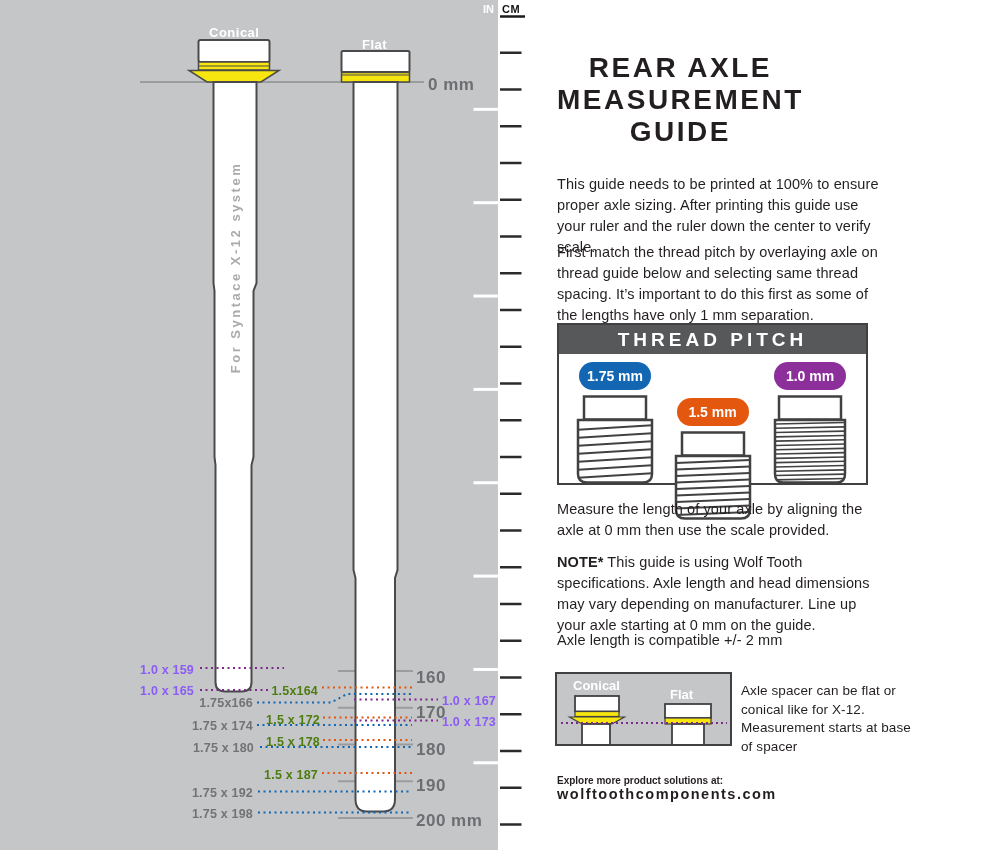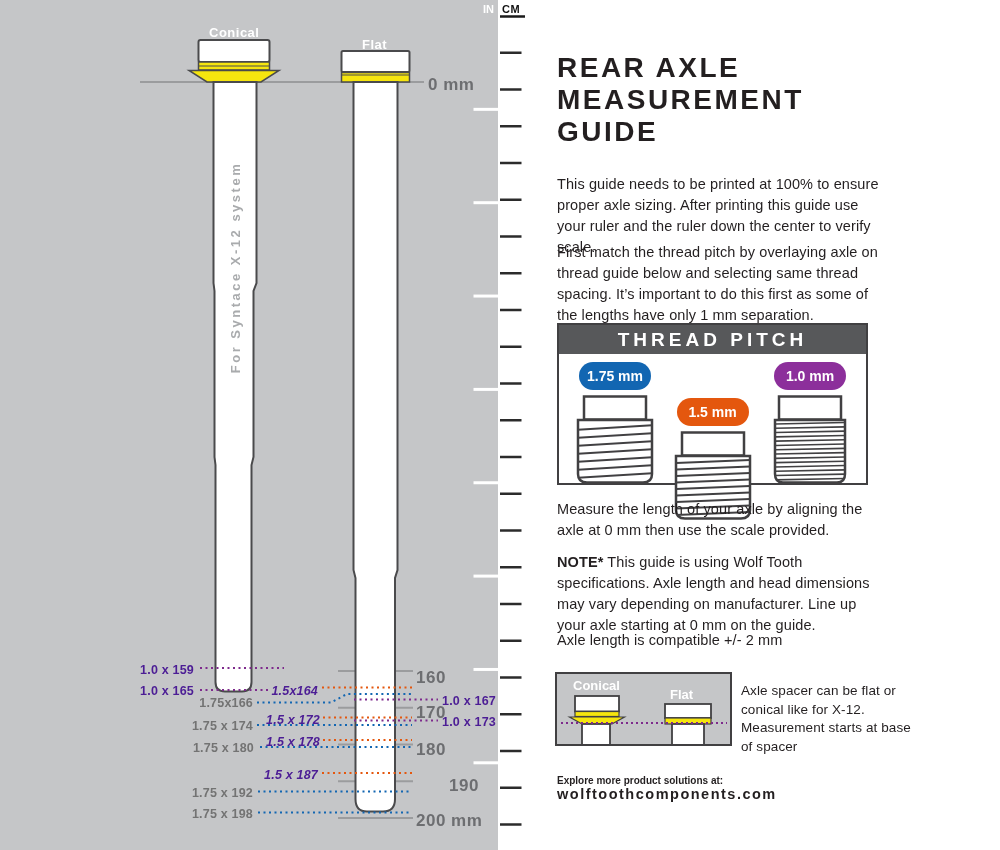--- a/index.html
+++ b/index.html
@@ -5,28 +5,28 @@
   html,body{margin:0;padding:0;}
   body{font-family:"Liberation Sans",sans-serif;color:#231f20;}
   .page{position:relative;width:1000px;height:850px;background:#ffffff;overflow:hidden;}
   .gray-panel{position:absolute;left:0;top:0;width:498px;height:850px;background:#c5c6c8;}
   .main-svg{position:absolute;left:0;top:0;z-index:2;}
   .lbl{position:absolute;z-index:3;white-space:nowrap;}
   .axle-tag{color:#ffffff;font-weight:bold;font-size:13px;letter-spacing:.5px;}
   .scale-num{color:#6d6e71;font-weight:bold;font-size:17px;letter-spacing:.5px;}
   .meas{font-weight:bold;font-size:12.5px;letter-spacing:.2px;}
   .meas.right-edge{text-align:right;}
-  .purple{color:#4c1d95;} .blue{color:#737373;} .orange{color:#4c1d95;font-style:italic;}
+  .purple{color:#8b5cf6;} .blue{color:#737373;} .orange{color:#4d7c0f;}
   .syntace{color:#a9abad;font-weight:bold;font-size:13px;letter-spacing:2.5px;
     width:260px;text-align:center;transform:rotate(-90deg);transform-origin:center;}
   .ruler-in{color:#ffffff;font-weight:bold;font-size:11px;text-align:right;width:24px;}
   .ruler-cm{color:#111111;font-weight:bold;font-size:11px;letter-spacing:.5px;}
 
   .title-line{position:relative;font-size:28px;line-height:32px;font-weight:bold;letter-spacing:2.5px;}
-  .title-block{position:absolute;left:557px;top:52px;z-index:3;}
+  .title-block{position:absolute;left:557px;top:52px;z-index:3;text-align:center;}
   .para{position:absolute;z-index:3;font-size:14.5px;line-height:21px;width:330px;letter-spacing:.1px;}
   .note-star{font-weight:bold;}
   .thread-box{position:absolute;left:557px;top:323px;width:311px;height:162px;z-index:3;
     border:2px solid #414042;background:#ffffff;box-sizing:border-box;}
   .thread-head{height:29px;background:#57585a;color:#ffffff;font-weight:bold;font-size:19px;
     letter-spacing:4px;text-align:center;line-height:29px;}
   .thread-row{display:flex;justify-content:space-between;padding:8px 8px 0 8px;}
   .thread-col{display:flex;flex-direction:column;align-items:center;width:96px;}
   .chip{width:72px;height:28px;color:#ffffff;font-weight:bold;font-size:14px;text-align:center;line-height:28px;border-radius:14px;}
   .chip-0{background:#1266b2;} .chip-1{background:#e4570e;margin-top:36px;} .chip-2{background:#8c2f9b;}
@@ -129,21 +129,21 @@
   </svg>
 
   <div class="lbl axle-tag" style="left:209px;top:25px;">Conical</div>
   <div class="lbl axle-tag" style="left:362px;top:37px;">Flat</div>
   <div class="lbl syntace" style="left:105px;top:260px;">For Syntace X-12 system</div>
 
   <div class="lbl scale-num" style="left:428px;top:75px;">0 mm</div>
   <div class="lbl scale-num" style="left:416px;top:668px;">160</div>
   <div class="lbl scale-num" style="left:416px;top:703px;text-align:right;">170</div>
   <div class="lbl scale-num" style="left:416px;top:740px;">180</div>
-  <div class="lbl scale-num" style="left:416px;top:776px;margin-left:33px;">190</div>
+  <div class="lbl scale-num" style="left:416px;top:776px;">190</div>
   <div class="lbl scale-num" style="left:416px;top:811px;">200 mm</div>
 
   <div class="lbl meas right-edge purple" style="left:120px;width:74px;top:663px;">1.0 x 159</div>
   <div class="lbl meas right-edge purple" style="left:120px;width:74px;top:684px;">1.0 x 165</div>
   <div class="lbl meas right-edge blue" style="left:170px;width:83px;top:696px;">1.75x166</div>
   <div class="lbl meas right-edge orange" style="left:240px;width:78px;top:684px;">1.5x164</div>
   <div class="lbl meas right-edge orange" style="left:240px;width:80px;top:713px;">1.5 x 172</div>
   <div class="lbl meas right-edge blue" style="left:165px;width:88px;top:719px;">1.75 x 174</div>
   <div class="lbl meas right-edge orange" style="left:240px;width:80px;top:735px;">1.5 x 178</div>
   <div class="lbl meas right-edge blue" style="left:165px;width:89px;top:741px;">1.75 x 180</div>

